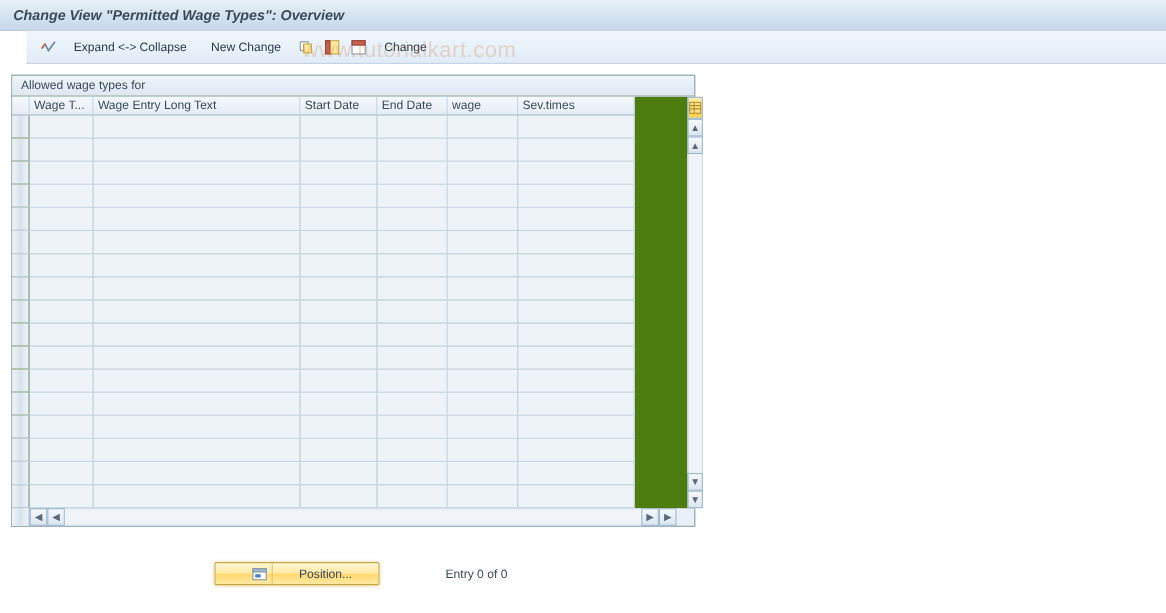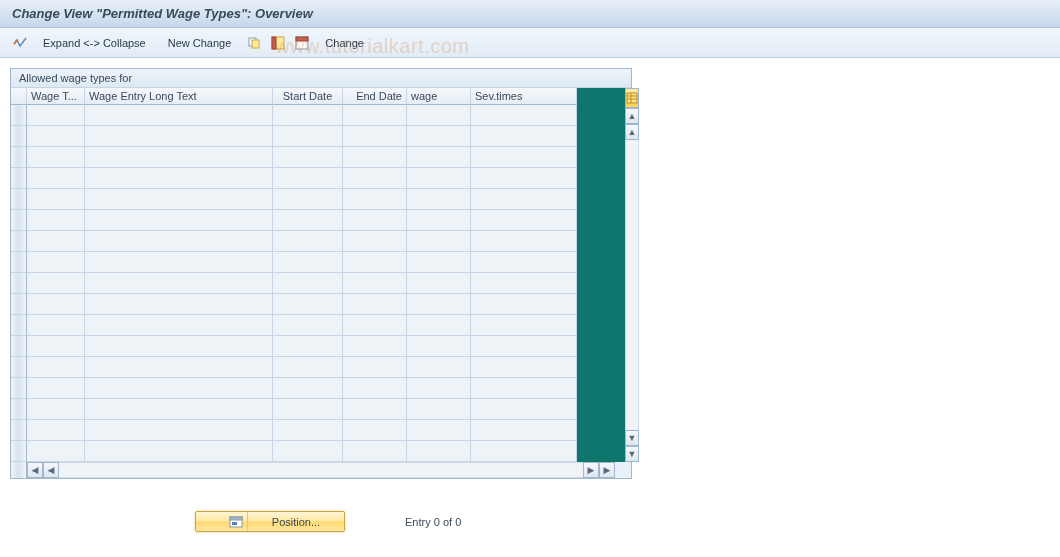--- a/index.html
+++ b/index.html
@@ -25,20 +25,21 @@
       color: #3a4a5a;
     }
     .toolbar {
       background: linear-gradient(to bottom, #f0f6fc 0%, #e2ecf6 100%);
       padding: 5px 10px;
       border-bottom: 1px solid #b8ccdf;
       height: 30px;
       display: flex;
       align-items: center;
       gap: 4px;
+      margin-left: 24px;
     }
     .tb-icon {
       display: inline-flex;
       align-items: center;
       justify-content: center;
       width: 20px;
       height: 20px;
       border: 1px solid transparent;
       border-radius: 2px;
       cursor: pointer;
@@ -49,21 +50,21 @@
       border: 1px solid transparent;
       border-radius: 2px;
       color: #2a3a4a;
     }
     .content-area {
       padding: 10px;
     }
     .panel {
       width: 622px;
       border: 1px solid #9fb8cf;
-      background: #0f766e;
+      background: #4d7c0f;
     }
     .panel-header {
       padding: 3px 8px;
       color: #3a4a5a;
       font-size: 11px;
       background: linear-gradient(to bottom, #eef4fa 0%, #dde8f2 100%);
       border-bottom: 1px solid #c5d5e5;
     }
     .grid-wrapper {
       display: flex;
@@ -80,22 +81,22 @@
       padding: 2px 4px;
       color: #3a4a5a;
       font-size: 11px;
       white-space: nowrap;
       overflow: hidden;
       text-overflow: ellipsis;
     }
     .rowmark-col { width: 16px; }
     .col-wt { width: 58px; }
     .col-lt { width: 188px; }
-    .col-sd { width: 70px; text-align: center; }
-    .col-ed { width: 64px; text-align: right; }
+    .col-sd { width: 70px; }
+    .col-ed { width: 64px; }
     .col-once { width: 64px; }
     .col-sev { width: 106px; }
     .grid-body {
     }
     .grid-row {
       display: flex;
       height: 21px;
     }
     .gb-cell {
       border-right: 1px solid #c5d5e5;

